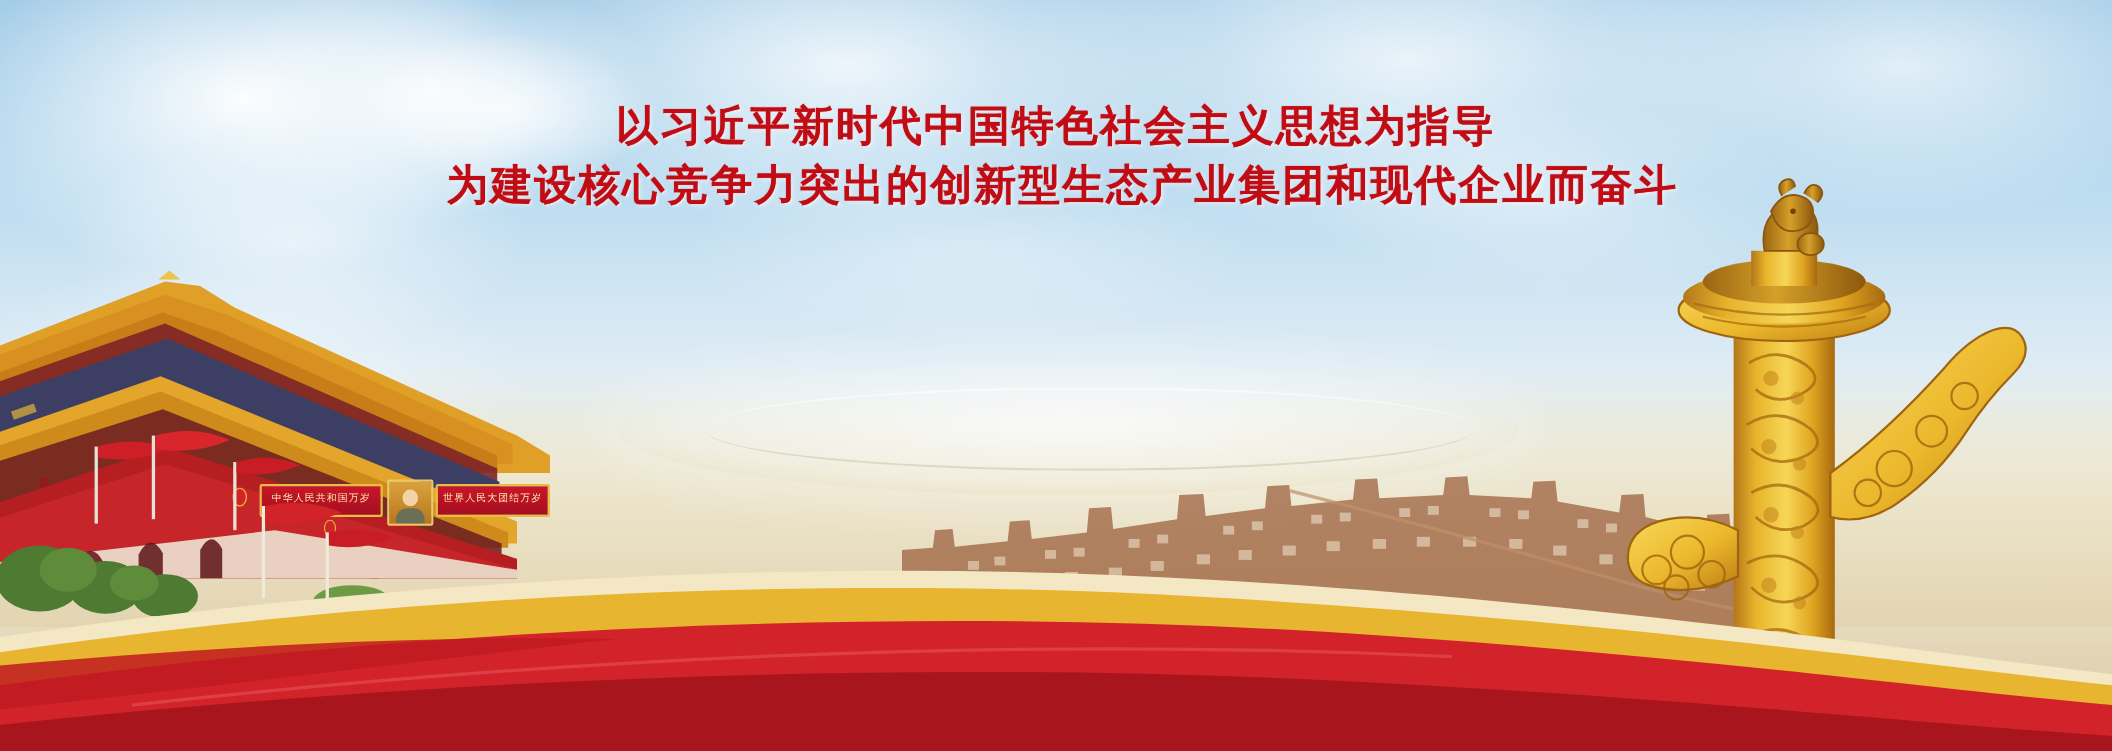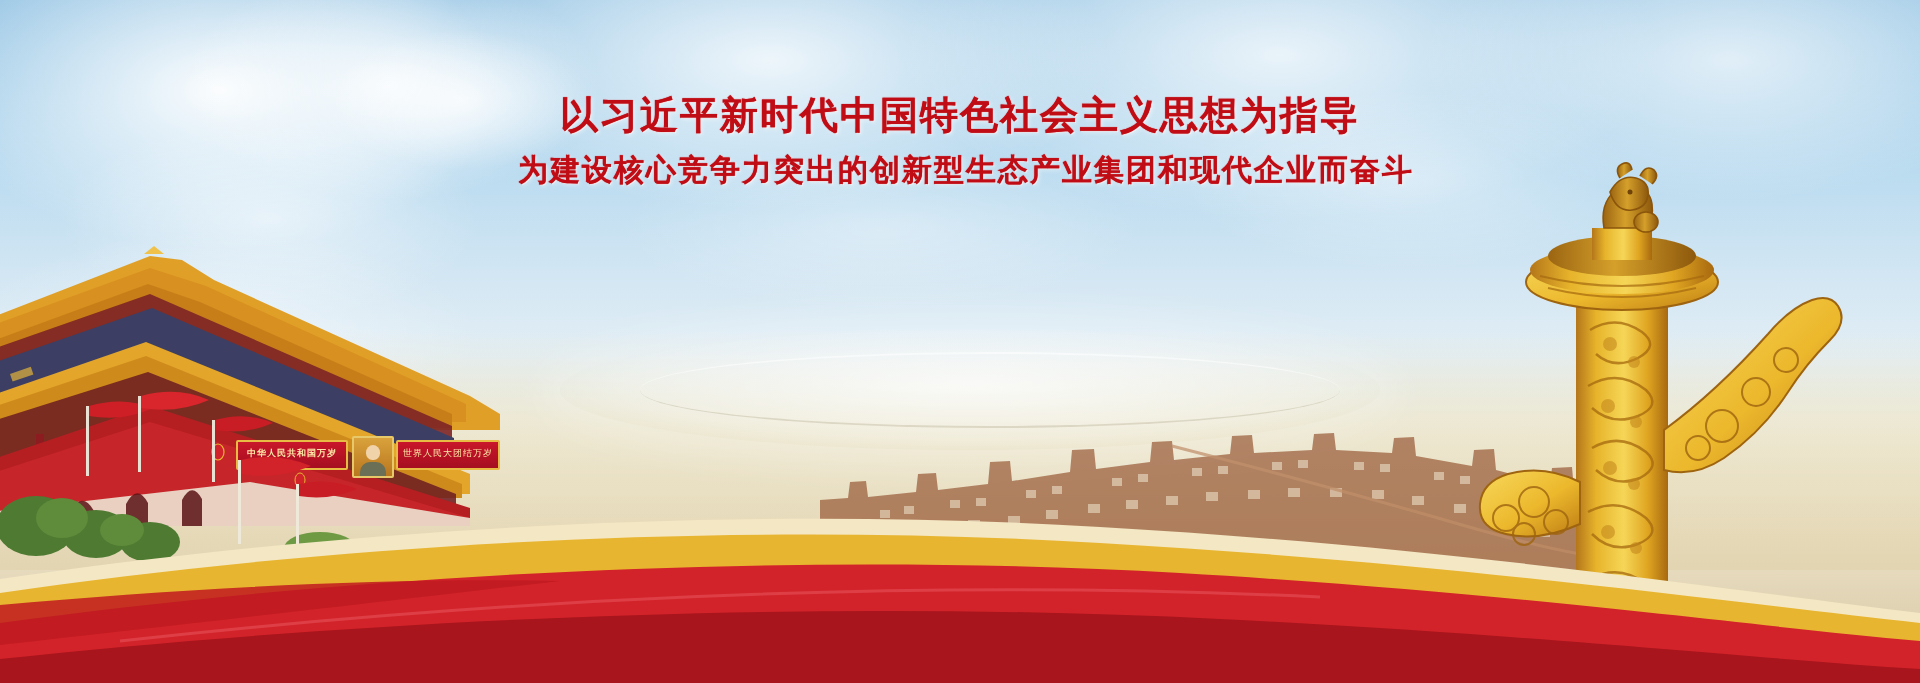--- a/index.html
+++ b/index.html
@@ -86,21 +86,21 @@
     border:2px solid #e8bb45;
     border-radius:2px;
     color:#ffe9a8;
     font-size:9px;line-height:22px;
     letter-spacing:1px;
     text-align:center;
     white-space:nowrap;
     overflow:hidden;
     font-family:"DejaVu Sans","Liberation Sans",sans-serif;
   }
-  .sign-left{left:0;width:108px;font-weight:bold;}
+  .sign-left{left:0;width:108px;}
   .sign-right{left:160px;width:100px;}
   .portrait{
     position:absolute;left:116px;top:-4px;width:38px;height:38px;
     background:linear-gradient(to bottom,#d9a23c,#b9761f);
     border:2px solid #e8c96a;
     border-radius:2px;
     overflow:hidden;
   }
   .portrait .head{
     position:absolute;left:50%;top:7px;transform:translateX(-50%);
@@ -140,21 +140,21 @@
     font-weight:bold;
     color:#c00c14;
     letter-spacing:2px;
     white-space:nowrap;
     text-shadow:
       0 0 1px #c00c14,
       1px 1px 0 rgba(255,255,255,.65),
       2px 2px 4px rgba(255,255,255,.45);
   }
   .title-line-1{font-size:38px;line-height:52px;}
-  .title-line-2{font-size:30px;line-height:56px;padding-left:12px;}
+  .title-line-2{font-size:38px;line-height:56px;padding-left:12px;}
 </style>
 </head>
 <body>
 
 <div class="banner">
 
   <div class="sky">
     <div class="cloud c1"></div>
     <div class="cloud c2"></div>
     <div class="cloud c3"></div>

